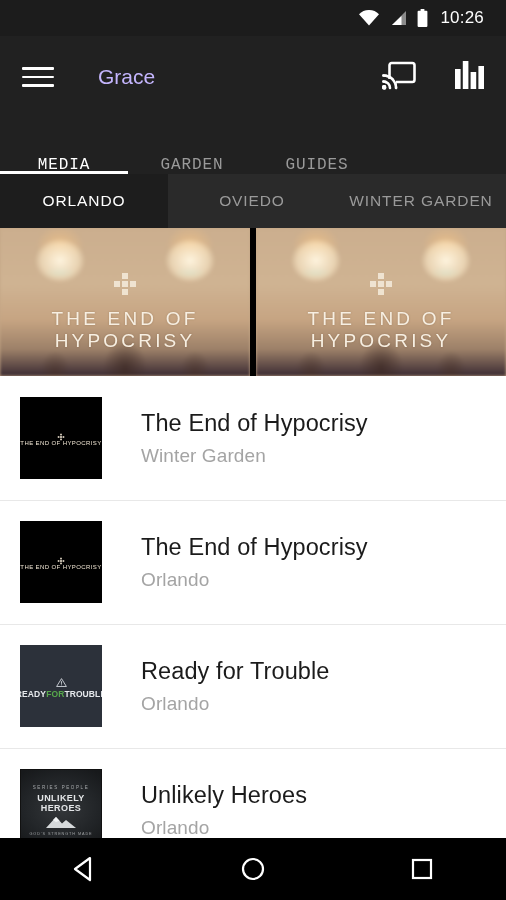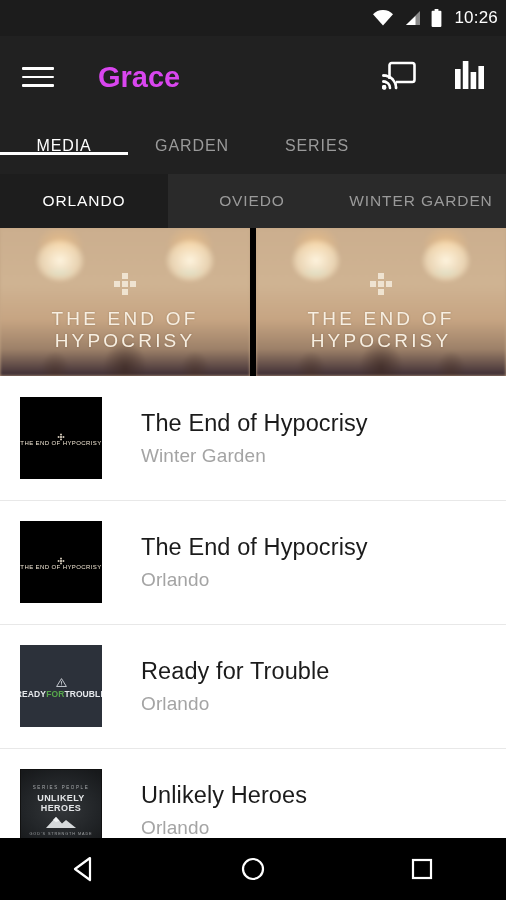--- a/index.html
+++ b/index.html
@@ -8,39 +8,40 @@
     background:#ffffff;
     font-family:"Liberation Sans", sans-serif;
     overflow:hidden;
   }
   #app { position:relative; width:506px; height:900px; background:#fff; }
 
   
   .statusbar {
     height:36px; background:#1c1c1c;
     display:flex; align-items:center; justify-content:flex-end;
-    padding-right:8px; gap:9px;
+    padding-right:22px; gap:9px;
   }
   .statusbar .sb-icon { display:flex; align-items:center; }
   .sb-time { color:#ffffff; font-size:17px; letter-spacing:.2px; margin-left:3px; }
 
   
   .appbar {
     height:82px; background:#212121;
     display:flex; align-items:center; padding:0 22px;
   }
   .hamburger { width:32px; display:flex; flex-direction:column; gap:6px; cursor:pointer; }
   .hamburger span { display:block; height:2.5px; background:#fff; border-radius:1px; }
-  .appbar-title { color:#d946ef; font-size:29px; margin-left:44px; flex:1; font-weight:700; }
+  .appbar-title { color:#c4b5fd; font-size:21px; margin-left:44px; flex:1; font-weight:400; }
   .appbar-actions { display:flex; align-items:center; gap:38px; }
 
   
   .tabs {
-    height:56px; background:#212121; display:flex; align-items:center;
+    height:56px; background:#212121; display:flex; align-items:flex-end;
     position:relative;
+    font-family:Liberation Mono, monospace;
   }
   .tab {
     display:flex; align-items:center; justify-content:center;
     color:#9a9a9a; font-size:16px; letter-spacing:.9px; cursor:pointer;
     position:relative; flex:0 0 auto;
   }
   .tab.t0 { width:128px; color:#ffffff; }
   .tab.t1 { width:128px; }
   .tab.t2 { width:122px; }
   .tab.t3 { width:128px; }
@@ -200,21 +201,21 @@
   </div>
 
   <div class="tabs">
     <div class="tab t0 active">
         <span>MEDIA</span>
       </div>
     <div class="tab t1">
         <span>GARDEN</span>
       </div>
     <div class="tab t2">
-        <span>SERIES</span>
+        <span>GUIDES</span>
       </div>
   </div>
 
   <div class="subtabs">
     <div class="subtab s0 active">
         <span>ORLANDO</span>
       </div>
     <div class="subtab s1">
         <span>OVIEDO</span>
       </div>

